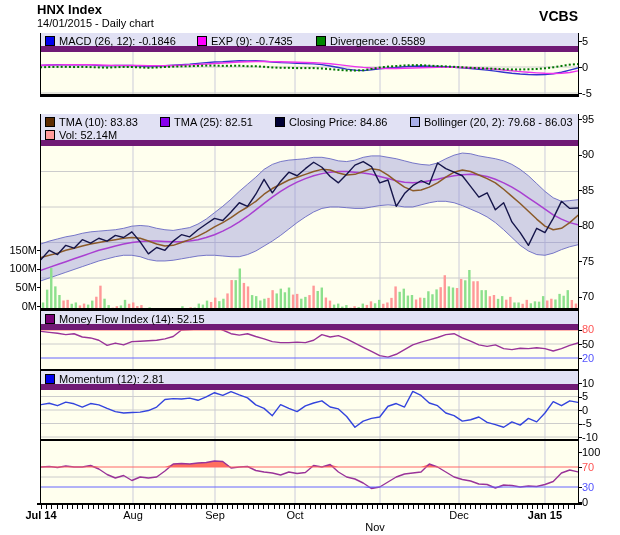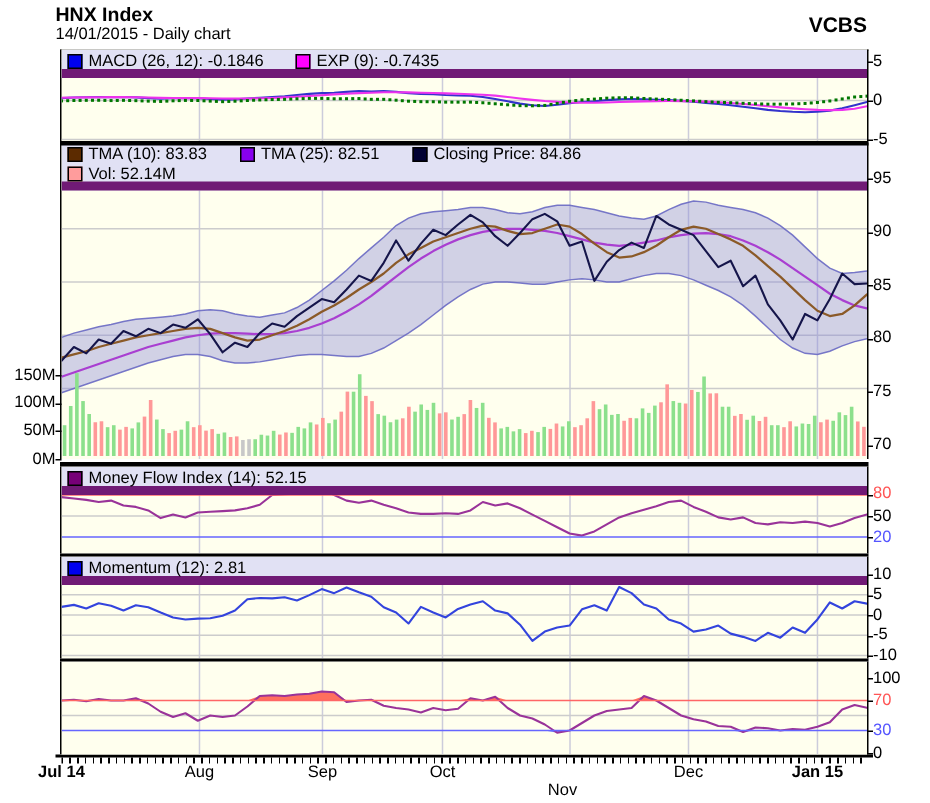--- a/index.html
+++ b/index.html
@@ -185,29 +185,33 @@
     </svg>
     <div class="legendband" style="height: 13px;">
       <div class="litem" style="left: 4px; top: 1px;">
         <div class="sw" style="background: rgb(0, 0, 238);"></div>
         <span>MACD (26, 12): -0.1846</span>
       </div>
       <div class="litem" style="left: 156px; top: 1px;">
         <div class="sw" style="background: rgb(255, 0, 255);"></div>
         <span>EXP (9): -0.7435</span>
       </div>
+      <div class="litem" style="left: 275px; top: 1px;">
+        <div class="sw" style="background: rgb(0, 136, 0);"></div>
+        <span>Divergence: 0.5589</span>
+      </div>
     </div>
   </div>
 <div class="abs rlab" style="top: 35.5px;">5</div>
 <div class="abs tick" style="left: 578px; top: 41px;"></div>
 <div class="abs rlab" style="top: 61.5px;">0</div>
 <div class="abs tick" style="left: 578px; top: 67px;"></div>
 <div class="abs rlab" style="top: 87.5px;">-5</div>
 <div class="abs tick" style="left: 578px; top: 93px;"></div>
-<div class="panel" style="top: 95px; height: 211px;">
+<div class="panel" style="top: 114px; height: 211px;">
     <svg width="537" height="211">
       <line x1="91.9881" y1="0" x2="91.9881" y2="211" stroke="#ccccdb" stroke-width="1"></line>
       <line x1="173.988" y1="0" x2="173.988" y2="211" stroke="#ccccdb" stroke-width="1"></line>
       <line x1="254.00099999999998" y1="0" x2="254.00099999999998" y2="211" stroke="#ccccdb" stroke-width="1"></line>
       <line x1="339.0081" y1="0" x2="339.0081" y2="211" stroke="#ccccdb" stroke-width="1"></line>
       <line x1="418.00079999999997" y1="0" x2="418.00079999999997" y2="211" stroke="#ccccdb" stroke-width="1"></line>
       <line x1="503.9745" y1="0" x2="503.9745" y2="211" stroke="#ccccdb" stroke-width="1"></line>
       <line x1="0" y1="57.5" x2="537" y2="57.5" stroke="#cccccc" stroke-width="1"></line>
       <line x1="0" y1="93" x2="537" y2="93" stroke="#cccccc" stroke-width="1"></line>
       <line x1="0" y1="128.5" x2="537" y2="128.5" stroke="#cccccc" stroke-width="1"></line>
@@ -356,20 +360,24 @@
         <span>TMA (10): 83.83</span>
       </div>
       <div class="litem" style="left: 119px; top: 1px;">
         <div class="sw" style="background: rgb(136, 0, 238);"></div>
         <span>TMA (25): 82.51</span>
       </div>
       <div class="litem" style="left: 234px; top: 1px;">
         <div class="sw" style="background: rgb(0, 0, 51);"></div>
         <span>Closing Price: 84.86</span>
       </div>
+      <div class="litem" style="left: 369px; top: 1px;">
+        <div class="sw" style="background: rgb(170, 176, 234);"></div>
+        <span>Bollinger (20, 2): 79.68 - 86.03</span>
+      </div>
       <div class="litem" style="left: 4px; top: 14px;">
         <div class="sw" style="background: rgb(255, 156, 156);"></div>
         <span>Vol: 52.14M</span>
       </div>
     </div>
   </div>
 <div class="abs rlab" style="top: 113.5px;">95</div>
 <div class="abs tick" style="left: 578px; top: 119px;"></div>
 <div class="abs rlab" style="top: 149px;">90</div>
 <div class="abs tick" style="left: 578px; top: 154.5px;"></div>

